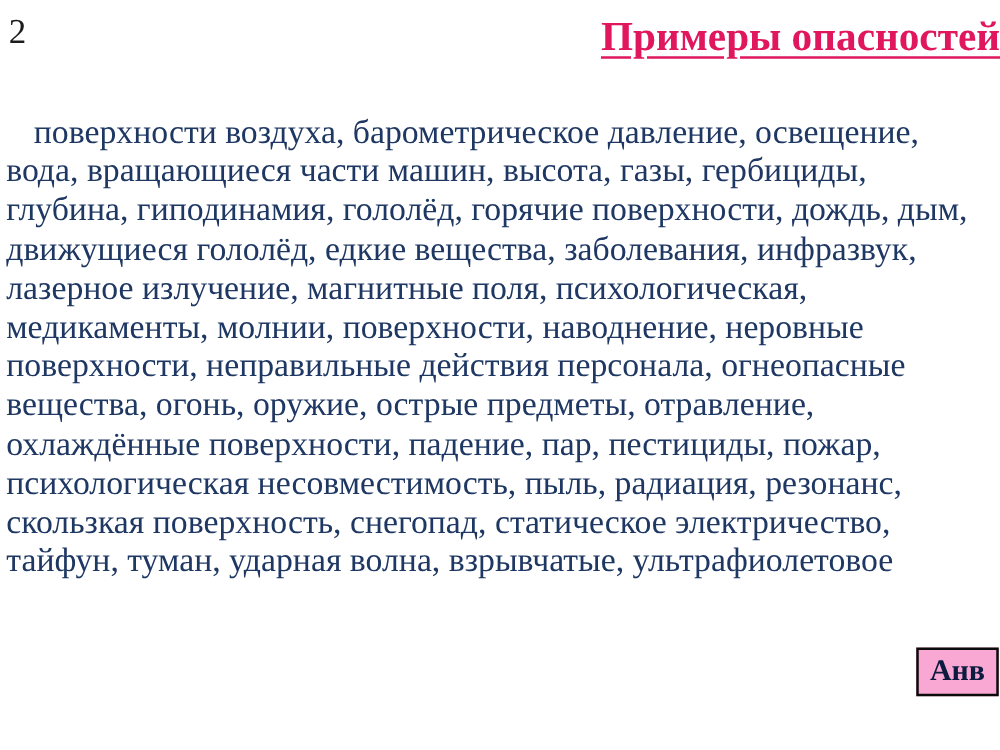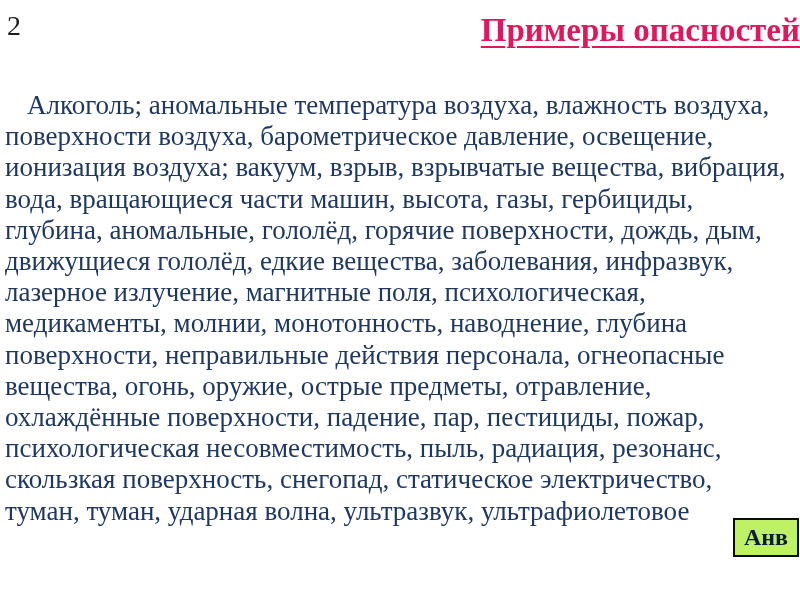--- a/index.html
+++ b/index.html
@@ -51,47 +51,45 @@
   }
   .body-text div:first-child {
     text-indent: 22px;
   }
   .anv-badge {
     position: absolute;
     left: 733px;
     top: 518px;
     width: 62px;
     height: 35px;
-    background: #bef264;
+    background: #f9a8d4;
     border: 2px solid #0b0b0b;
     display: flex;
     align-items: center;
     justify-content: center;
     font-size: 24px;
     font-weight: bold;
     color: #0d1b3e;
     cursor: pointer;
   }
 </style>
 </head>
 <body>
 
 <div class="slide">
   <div class="page-number">2</div>
   <h1 class="slide-title">Примеры опасностей</h1>
   <div class="body-text">
-      <div>Алкоголь; аномальные температура воздуха, влажность воздуха,</div>
       <div>поверхности воздуха, барометрическое давление, освещение,</div>
-      <div>ионизация воздуха; вакуум, взрыв, взрывчатые вещества, вибрация,</div>
       <div>вода, вращающиеся части машин, высота, газы, гербициды,</div>
-      <div>глубина, аномальные, гололёд, горячие поверхности, дождь, дым,</div>
+      <div>глубина, гиподинамия, гололёд, горячие поверхности, дождь, дым,</div>
       <div>движущиеся гололёд, едкие вещества, заболевания, инфразвук,</div>
       <div>лазерное излучение, магнитные поля, психологическая,</div>
-      <div>медикаменты, молнии, монотонность, наводнение, глубина</div>
+      <div>медикаменты, молнии, поверхности, наводнение, неровные</div>
       <div>поверхности, неправильные действия персонала, огнеопасные</div>
       <div>вещества, огонь, оружие, острые предметы, отравление,</div>
       <div>охлаждённые поверхности, падение, пар, пестициды, пожар,</div>
       <div>психологическая несовместимость, пыль, радиация, резонанс,</div>
       <div>скользкая поверхность, снегопад, статическое электричество,</div>
-      <div>туман, туман, ударная волна, ультразвук, ультрафиолетовое</div>
+      <div>тайфун, туман, ударная волна, взрывчатые, ультрафиолетовое</div>
     </div>
   <div class="anv-badge">Анв</div>
 </div>
 
 </body></html>

